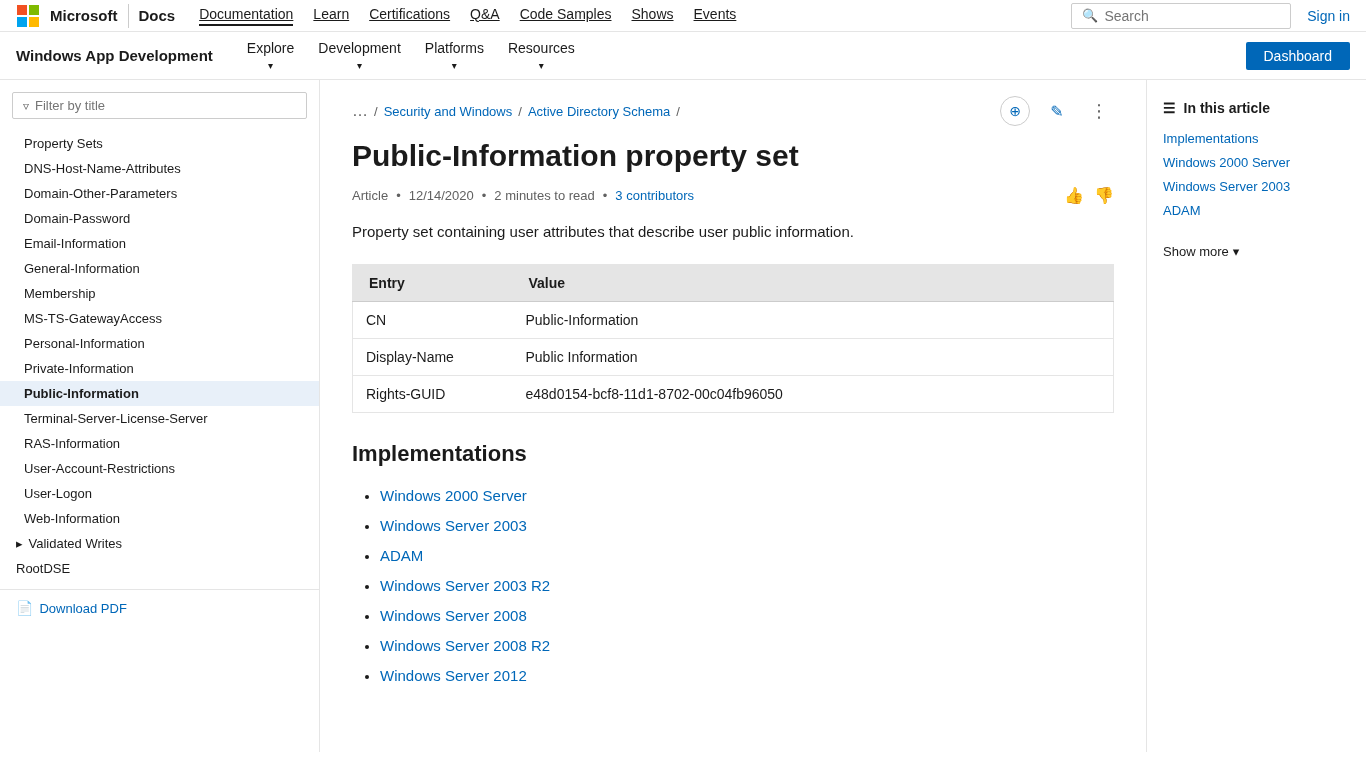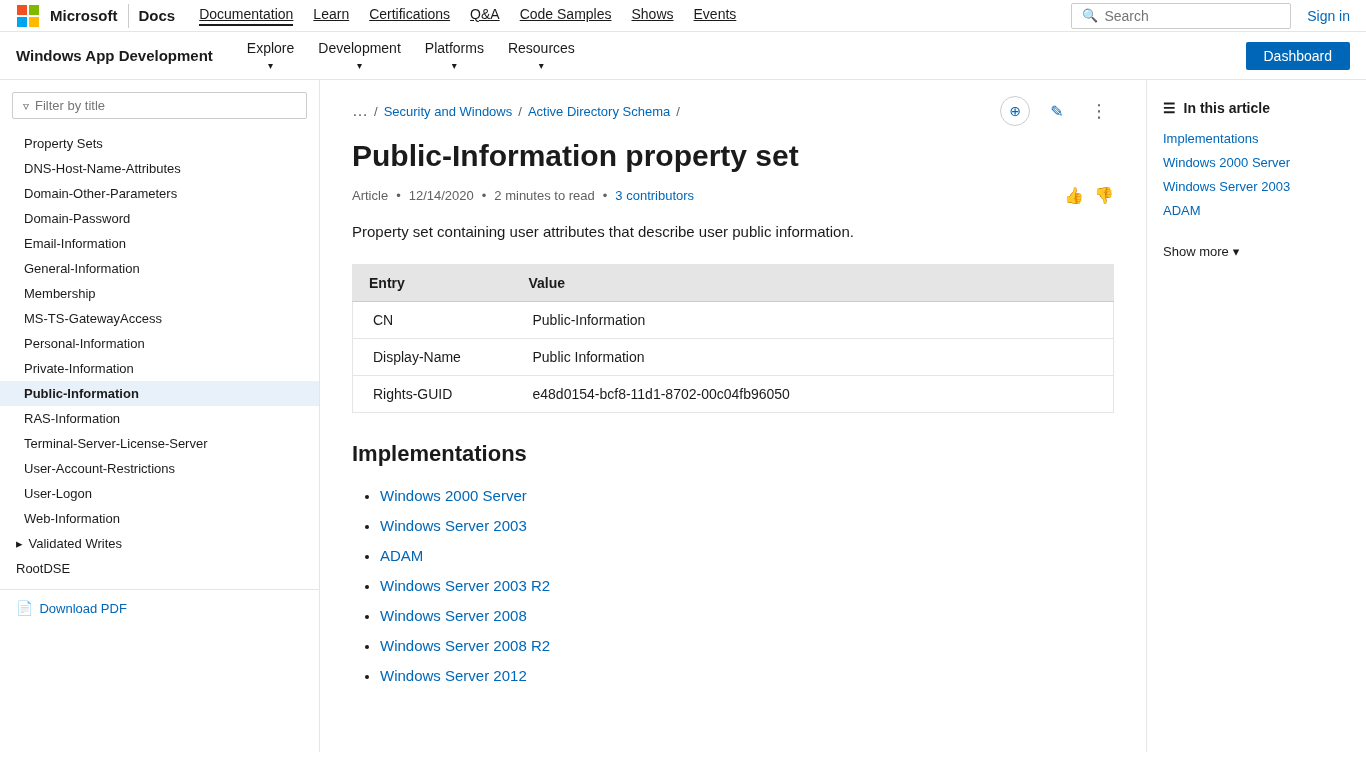--- a/index.html
+++ b/index.html
@@ -88,21 +88,21 @@
     .article-meta { display: flex; align-items: center; gap: 8px; font-size: 13px; color: #616161; margin-bottom: 16px; }
     .article-meta a { color: #0067b8; text-decoration: none; }
     .meta-actions { margin-left: auto; display: flex; gap: 10px; }
     .meta-actions button { background: none; border: none; cursor: pointer; font-size: 16px; color: #616161; }
 
     .article-desc { font-size: 15px; color: #1b1b1b; margin-bottom: 20px; line-height: 1.5; }
 
     
     .info-table { width: 100%; border-collapse: collapse; margin-bottom: 28px; border: 1px solid #e5e5e5; }
     .info-table th { background: #e5e5e5; text-align: left; padding: 10px 16px; font-weight: 600; font-size: 14px; border-bottom: 1px solid #ccc; }
-    .info-table td { padding: 10px 20px; font-size: 14px; border-bottom: 1px solid #e5e5e5; }
+    .info-table td { padding: 10px 13px; font-size: 14px; border-bottom: 1px solid #e5e5e5; }
     .info-table tr:last-child td { border-bottom: none; }
     .info-table .col1 { width: 160px; }
 
     .section-title { font-size: 22px; font-weight: 700; margin-bottom: 14px; }
     .impl-list { list-style: disc; padding-left: 28px; line-height: 2; }
     .impl-list li a { color: #0067b8; text-decoration: none; font-size: 15px; }
 
     
     .toc-panel {
       width: 220px; min-width: 220px; border-left: 1px solid #e5e5e5;
@@ -198,22 +198,22 @@
     <div class="sidebar-item">DNS-Host-Name-Attributes</div>
     <div class="sidebar-item">Domain-Other-Parameters</div>
     <div class="sidebar-item">Domain-Password</div>
     <div class="sidebar-item">Email-Information</div>
     <div class="sidebar-item">General-Information</div>
     <div class="sidebar-item">Membership</div>
     <div class="sidebar-item">MS-TS-GatewayAccess</div>
     <div class="sidebar-item">Personal-Information</div>
     <div class="sidebar-item">Private-Information</div>
     <div class="sidebar-item active">Public-Information</div>
+    <div class="sidebar-item">Terminal-Server-License-Server</div>
     <div class="sidebar-item">RAS-Information</div>
-    <div class="sidebar-item">Terminal-Server-License-Server</div>
     <div class="sidebar-item">User-Account-Restrictions</div>
     <div class="sidebar-item">User-Logon</div>
     <div class="sidebar-item">Web-Information</div>
     <div class="sidebar-item root parent">
       <span>▸</span>
       <span>Validated Writes</span>
     </div>
     <div class="sidebar-item root">RootDSE</div>
 
     <div class="download-pdf">

